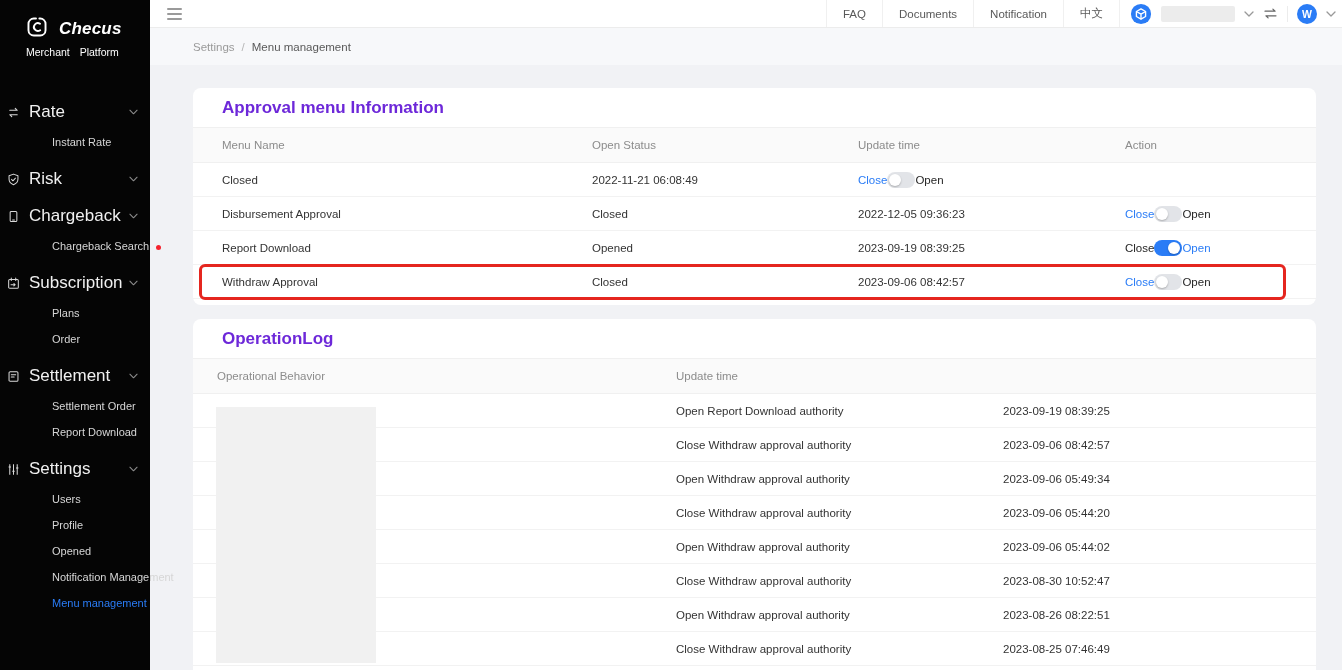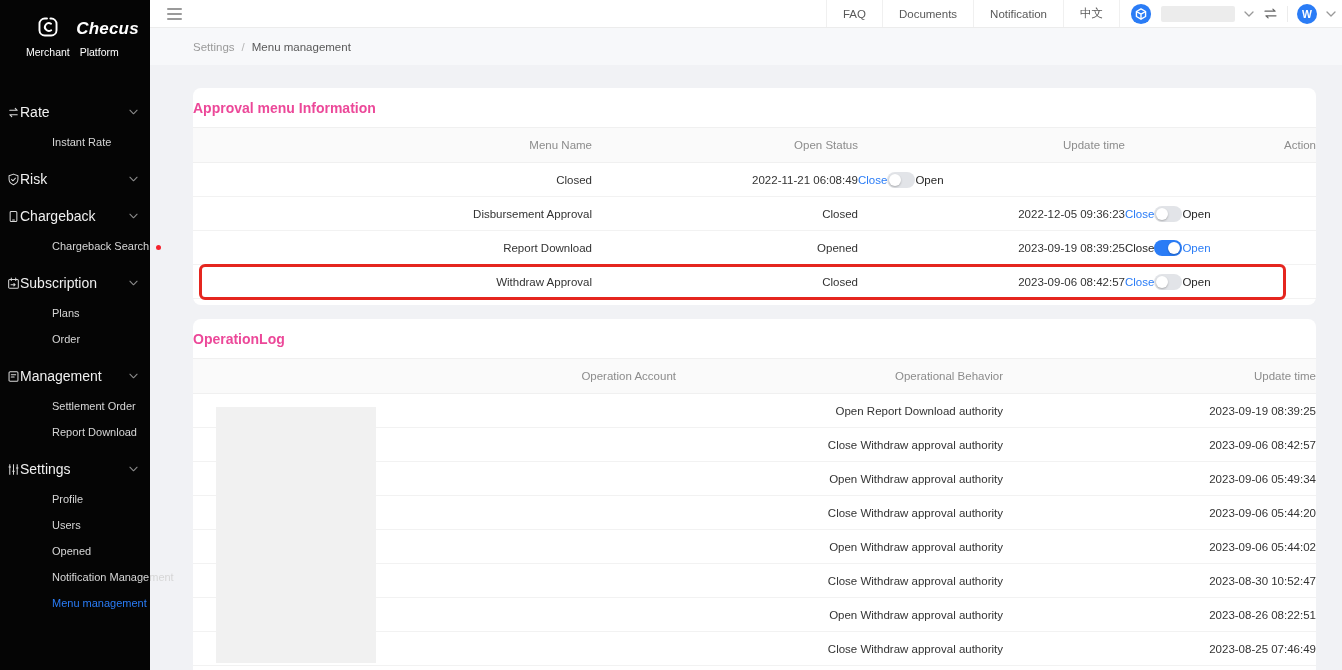--- a/index.html
+++ b/index.html
@@ -3,30 +3,30 @@
 <meta charset="utf-8">
 <style>
   * { box-sizing: border-box; margin: 0; padding: 0; }
   html,body { width:1342px; height:670px; overflow:hidden; }
   body { font-family:"Liberation Sans", sans-serif; background:#f1f2f5; }
   .app { display:flex; width:100%; height:100%; }
 
   
   .sidebar { width:150px; flex-shrink:0; background:#050505; color:#e8e8e8; position:relative; }
   .logo { padding:16px 0 0 26px; }
-  .logo-row { display:flex; align-items:center; gap:17px;justify-content:center; }
+  .logo-row { display:flex; align-items:center; gap:11px; }
   .logo-name { font-size:17px; font-weight:700; font-style:italic; color:#fff; letter-spacing:.2px; }
   .logo-sub { margin-top:4px; font-size:10.5px; color:#fff; word-spacing:7px; }
   .nav { padding-top:41px; }
   .section { margin-top:11px; }
   .section:first-child { margin-top:0; }
   .sec-head { display:flex; align-items:center; height:26px; padding:0 12px 0 7px; cursor:pointer; }
   .sec-icon { width:13px; height:13px; color:#d9d9d9; display:flex; align-items:center; }
   .sec-icon svg { width:13px; height:13px; }
-  .sec-label { font-size:14px; color:#f0f0f0; }
+  .sec-label { margin-left:9px; font-size:17px; color:#f0f0f0; }
   .sec-chevron { margin-left:auto; color:#8c8c8c; display:flex; }
   .sec-chevron svg { width:9px; height:6px; }
   .subs { margin-top:4px; }
   .sub { height:26px; line-height:26px; padding-left:28px; font-size:11px; color:#d6d6d6; cursor:pointer; white-space:nowrap;margin-left:24px; }
   .sub.active { color:#2a7cf6; }
   .dot { display:inline-block; width:5px; height:5px; border-radius:50%; background:#f5222d; margin-left:7px; vertical-align:middle; }
 
   
   .main { flex:1; min-width:0; display:flex; flex-direction:column; }
   .topbar { height:28px; background:#fff; border-bottom:1px solid #ececec; display:flex; align-items:center; flex-shrink:0; }
@@ -48,27 +48,27 @@
   .crumb-band { height:37px; background:#f7f8fa; display:flex; align-items:center; padding-left:43px; font-size:11.5px; flex-shrink:0; }
   .crumb-link { color:#9a9a9a; cursor:pointer; }
   .crumb-sep { color:#b5b5b5; margin:0 7px; }
   .crumb-cur { color:#595959; }
 
   .content { flex:1; padding:23px 26px 0 43px; overflow:hidden; }
 
   
   .card { background:#fff; border-radius:8px; position:relative; }
   .card1 { padding-bottom:6px; margin-bottom:14px; }
-  .card-title { height:40px; line-height:40px; font-size:14px; font-weight:700; color:#ec4899; border-bottom:1px solid #f0f0f0; }
+  .card-title { height:40px; line-height:40px; padding-left:29px; font-size:17px; font-weight:700; color:#6d28d9; border-bottom:1px solid #f0f0f0; }
   .thead, .trow { display:grid; align-items:center; font-size:11.5px; }
   .g1 { grid-template-columns:370px 266px 267px 1fr; padding-left:29px; }
   .g2 { grid-template-columns:459px 327px 1fr; padding-left:24px; }
   .thead { height:35px; background:#fafafa; color:#8c8c8c; border-bottom:1px solid #f0f0f0; }
   .trow { height:34px; color:#333; border-bottom:1px solid #f2f2f2; position:relative; }
-  .cell { white-space:nowrap; overflow:hidden;text-align:right; }
+  .cell { white-space:nowrap; overflow:hidden; }
   .action-cell { display:flex; align-items:center; gap:0; }
   .lbl { color:#262626; cursor:pointer; }
   .lbl.blue { color:#2a7cf6; }
   .switch { width:28px; height:16px; border-radius:8px; background:#e2e4e8; position:relative; cursor:pointer; flex-shrink:0; }
   .switch .knob { position:absolute; top:2px; left:2px; width:12px; height:12px; border-radius:50%; background:#fff; box-shadow:0 1px 2px rgba(0,0,0,.25); }
   .switch.on { background:#2a7cf6; }
   .switch.on .knob { left:auto; right:2px; }
   .highlight-box { position:absolute; left:6px; right:30px; top:-1px; bottom:-2px; border:3px solid #e5261f; border-radius:6px; pointer-events:none; z-index:3; }
   .redact-col { position:absolute; left:23px; top:88px; width:160px; height:256px; background:#f1f1f1; z-index:2; }
 </style>
@@ -169,21 +169,21 @@
   </div>
 
   <div class="section">
     <div class="sec-head">
       <span class="sec-icon">
               <svg viewBox="0 0 14 14">
                 <rect x="2.2" y="1.8" width="9.6" height="10.4" rx="1.2" fill="none" stroke="currentColor" stroke-width="1.1"></rect>
                 <path d="M4.6 5.1h4.8M4.6 7.6h3.1" stroke="currentColor" stroke-width="1.1" stroke-linecap="round"></path>
               </svg>
             </span>
-      <span class="sec-label">Management</span>
+      <span class="sec-label">Settlement</span>
       <span class="sec-chevron">
         <svg viewBox="0 0 10 6">
                 <path d="M1 1l4 4 4-4" fill="none" stroke="currentColor" stroke-width="1.2" stroke-linecap="round" stroke-linejoin="round"></path>
               </svg>
       </span>
     </div>
     <div class="subs">
             <div class="sub">Settlement Order</div>
             <div class="sub">Report Download</div>
           </div>
@@ -198,22 +198,22 @@
               </svg>
             </span>
       <span class="sec-label">Settings</span>
       <span class="sec-chevron">
         <svg viewBox="0 0 10 6">
                 <path d="M1 1l4 4 4-4" fill="none" stroke="currentColor" stroke-width="1.2" stroke-linecap="round" stroke-linejoin="round"></path>
               </svg>
       </span>
     </div>
     <div class="subs">
+            <div class="sub">Users</div>
             <div class="sub">Profile</div>
-            <div class="sub">Users</div>
             <div class="sub">Opened</div>
             <div class="sub">Notification Management</div>
             <div class="sub active">Menu management</div>
           </div>
   </div>
 </nav>
   </aside>
 
   <div class="main">
 
@@ -327,21 +327,20 @@
       <a class="lbl open-lbl">Open</a>
     </span>
   <div class="highlight-box"></div>
             </div>
 </div>
       </section>
 
       <section class="card" style="height:420px;">
         <div class="card-title">OperationLog</div>
         <div class="thead g2">
-          <span class="cell">Operation Account</span>
           <span class="cell">Operational Behavior</span>
           <span class="cell">Update time</span>
         </div>
         <div id="log-rows">
   <div class="trow g2">
     <span class="cell"></span>
     <span class="cell">Open Report Download authority</span>
     <span class="cell">2023-09-19 08:39:25</span>
   </div>
 

